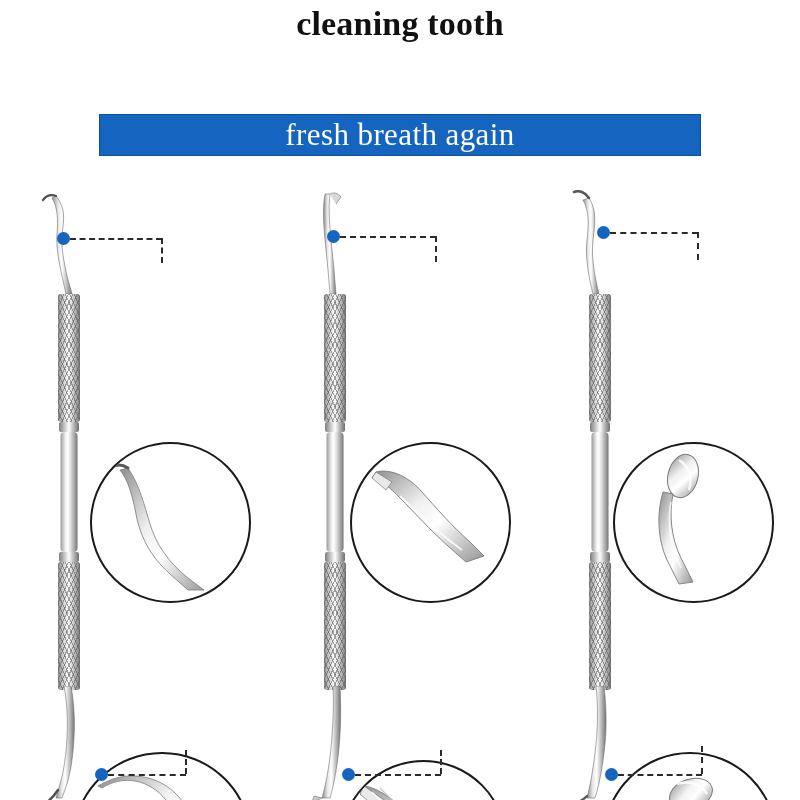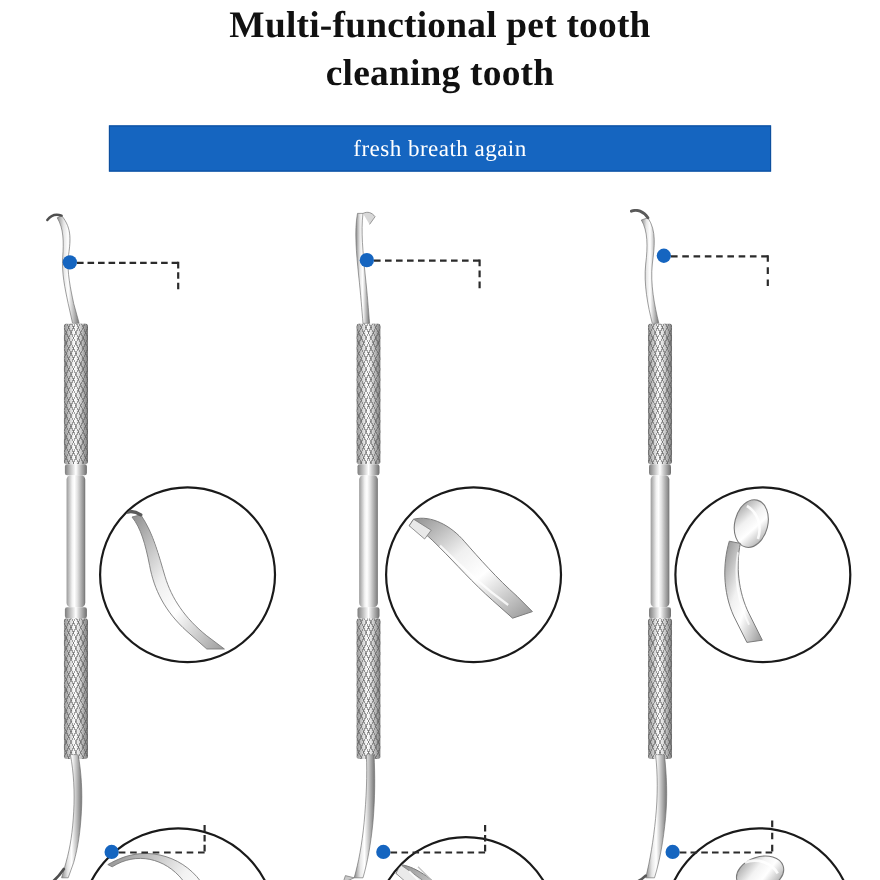--- a/index.html
+++ b/index.html
@@ -43,21 +43,21 @@
     height: 42px;
     background: #1565c0;
     border: 1px solid #0d4f9e;
     box-sizing: border-box;
     display: flex;
     align-items: center;
     justify-content: center;
   }
   .subtitle-text {
     font-family: "Liberation Serif", serif;
-    font-size: 21px;
+    font-size: 31px;
     color: #ffffff;
     letter-spacing: 0.4px;
   }
 
   
   .col {
     position: absolute;
     top: 190px;
     height: 610px;
   }
@@ -137,21 +137,20 @@
     width: 0;
     border-left: 2px dashed #2b2b2b;
   }
 </style>
 </head>
 <body>
 
 <div id="page">
 
   <div class="title">
-    <div>Multi-functional pet tooth</div>
     <div>cleaning tooth</div>
   </div>
 
   <div class="subtitle-bar">
     <span class="subtitle-text">fresh breath again</span>
   </div>
 
   <div class="col col-a">
 
     <div class="tool tool-a">

